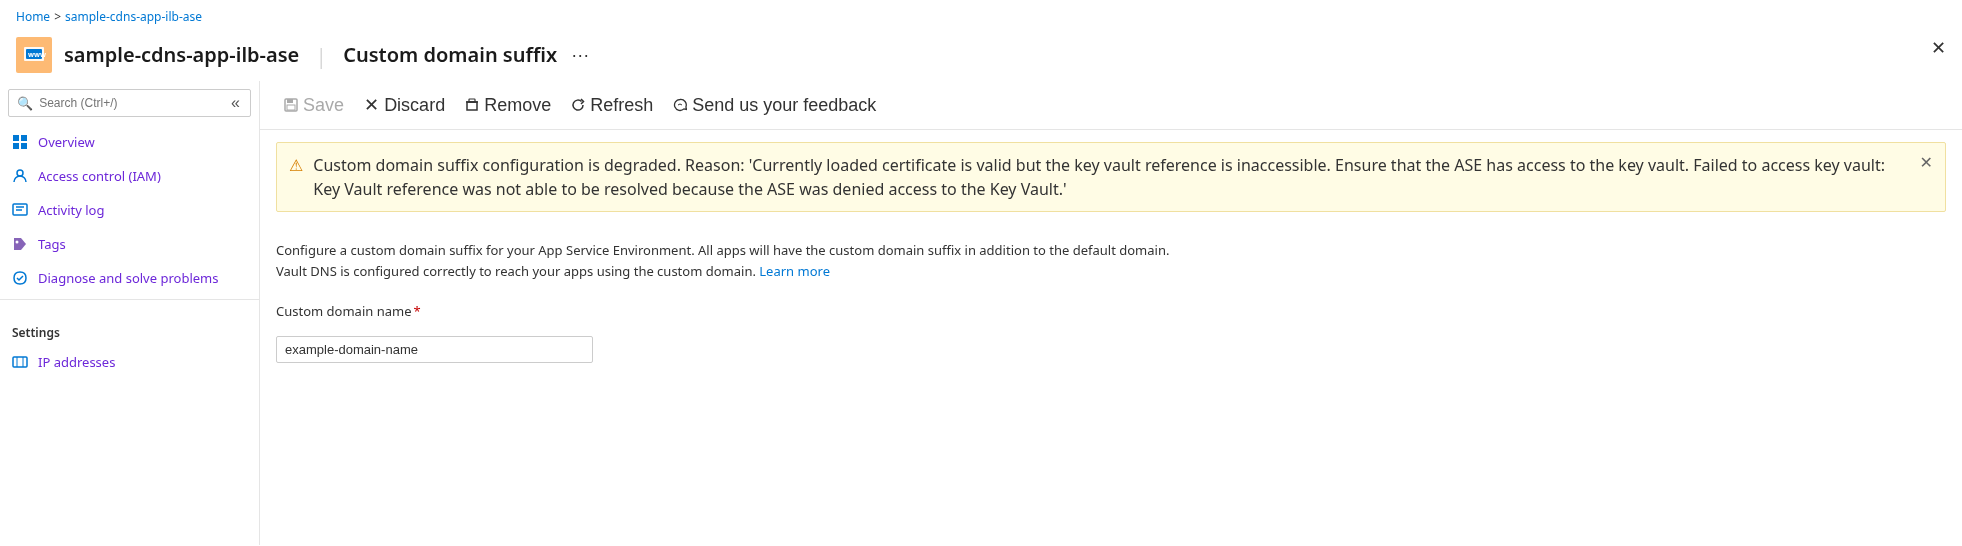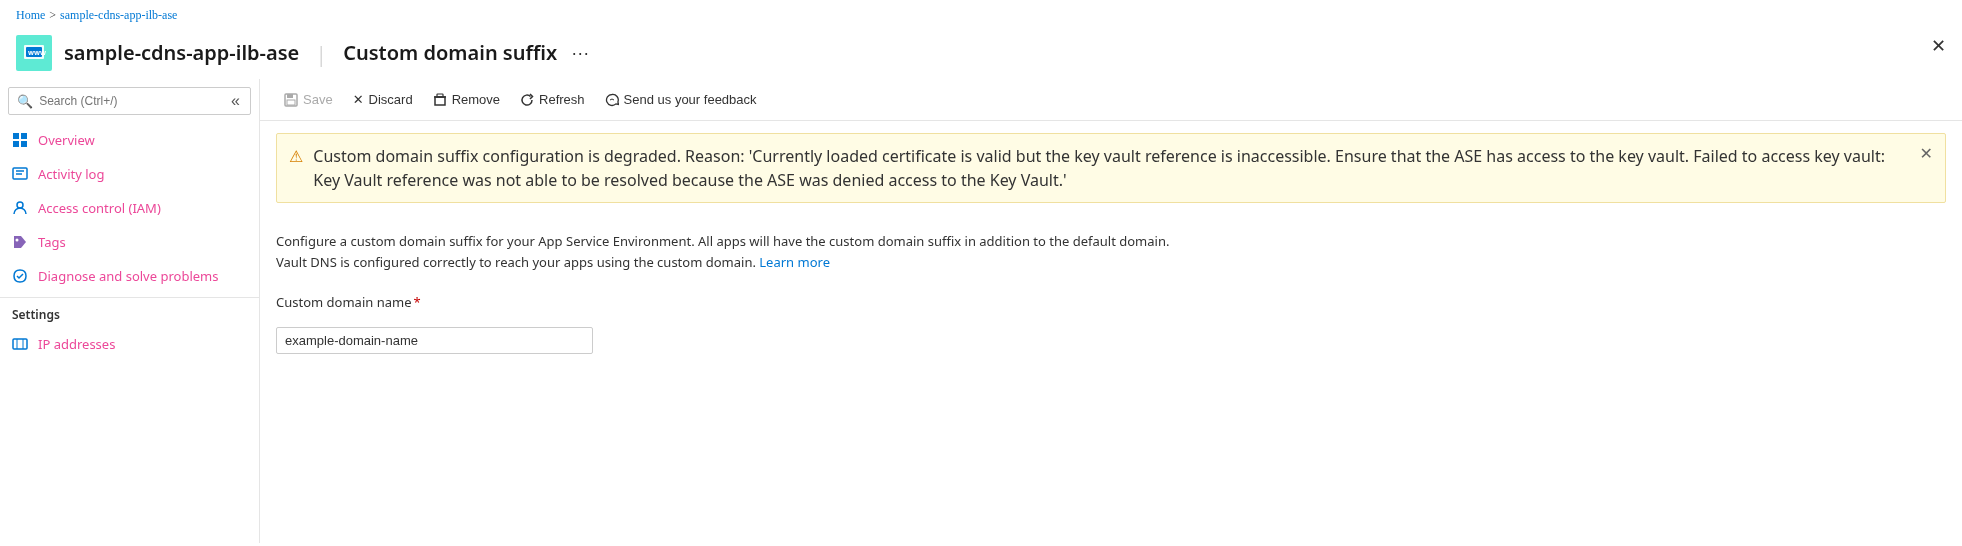--- a/index.html
+++ b/index.html
@@ -14,39 +14,38 @@
     }
 
     
     .breadcrumb {
       display: flex;
       align-items: center;
       padding: 8px 16px;
       font-size: 12px;
       gap: 4px;
       color: #333;
-      font-family: Liberation Serif, serif;
     }
     .breadcrumb a {
       color: #0078d4;
       text-decoration: none;
     }
 
     
     .page-header {
       display: flex;
       align-items: center;
       padding: 4px 16px 8px 16px;
       gap: 12px;
       position: relative;
     }
     .page-icon {
       width: 36px;
       height: 36px;
-      background: #5eead4;
+      background: #fdba74;
       display: flex;
       align-items: center;
       justify-content: center;
       border-radius: 2px;
       flex-shrink: 0;
     }
     .page-icon svg { width: 24px; height: 24px; }
     .page-title-group { display: flex; flex-direction: column; }
     .page-title {
       font-size: 20px;
@@ -127,26 +126,26 @@
       padding: 0 2px;
     }
 
     .nav-item {
       display: flex;
       align-items: center;
       padding: 8px 12px;
       gap: 10px;
       cursor: pointer;
       font-size: 13px;
-      color: #ec4899;
+      color: #6d28d9;
       text-decoration: none;
     }
 
     .nav-section-label {
-      padding: 8px 12px 4px 12px;
+      padding: 24px 12px 4px 12px;
       font-size: 12px;
       font-weight: 600;
       color: #333;
       border-top: 1px solid #e5e5e5;
       margin-top: 4px;
     }
 
     
     .main {
       flex: 1;
@@ -164,21 +163,21 @@
       border-bottom: 1px solid #e5e5e5;
       flex-shrink: 0;
     }
     .toolbar-btn {
       display: flex;
       align-items: center;
       gap: 5px;
       background: none;
       border: none;
       cursor: pointer;
-      font-size: 13px;
+      font-size: 18px;
       color: #333;
       padding: 5px 8px;
       border-radius: 2px;
     }
     .toolbar-btn.disabled { color: #aaa; cursor: default; }
 
     
     .alert-banner {
       display: flex;
       align-items: flex-start;
@@ -277,36 +276,36 @@
             <rect x="1" y="9" width="6" height="6" fill="#0078d4"></rect>
             <rect x="9" y="9" width="6" height="6" fill="#0078d4"></rect>
           </svg>
       </span>
       <span>Overview</span>
     </div>
 
     <div class="nav-item">
       <span style="width:16px;height:16px;display:inline-block;">
         <svg viewBox="0 0 16 16" width="16" height="16">
+            <circle cx="8" cy="5" r="3" stroke="#0078d4" stroke-width="1.5" fill="none"></circle>
+            <path d="M2 14c0-3.3 2.7-6 6-6s6 2.7 6 6" stroke="#0078d4" stroke-width="1.5" fill="none"></path>
+          </svg>
+      </span>
+      <span>Access control (IAM)</span>
+    </div>
+
+    <div class="nav-item">
+      <span style="width:16px;height:16px;display:inline-block;">
+        <svg viewBox="0 0 16 16" width="16" height="16">
             <rect x="1" y="2" width="14" height="11" rx="1" stroke="#0078d4" stroke-width="1.5" fill="none"></rect>
             <line x1="4" y1="5" x2="12" y2="5" stroke="#0078d4" stroke-width="1.5"></line>
             <line x1="4" y1="8" x2="10" y2="8" stroke="#0078d4" stroke-width="1.5"></line>
           </svg>
       </span>
       <span>Activity log</span>
-    </div>
-
-    <div class="nav-item">
-      <span style="width:16px;height:16px;display:inline-block;">
-        <svg viewBox="0 0 16 16" width="16" height="16">
-            <circle cx="8" cy="5" r="3" stroke="#0078d4" stroke-width="1.5" fill="none"></circle>
-            <path d="M2 14c0-3.3 2.7-6 6-6s6 2.7 6 6" stroke="#0078d4" stroke-width="1.5" fill="none"></path>
-          </svg>
-      </span>
-      <span>Access control (IAM)</span>
     </div>
 
     <div class="nav-item">
       <span style="width:16px;height:16px;display:inline-block;">
         <svg viewBox="0 0 16 16" width="16" height="16">
             <path d="M2 2 L9 2 L14 8 L9 14 L2 14 Z" fill="#8764b8"></path>
             <circle cx="5" cy="6" r="1.5" fill="white"></circle>
           </svg>
       </span>
       <span>Tags</span>

